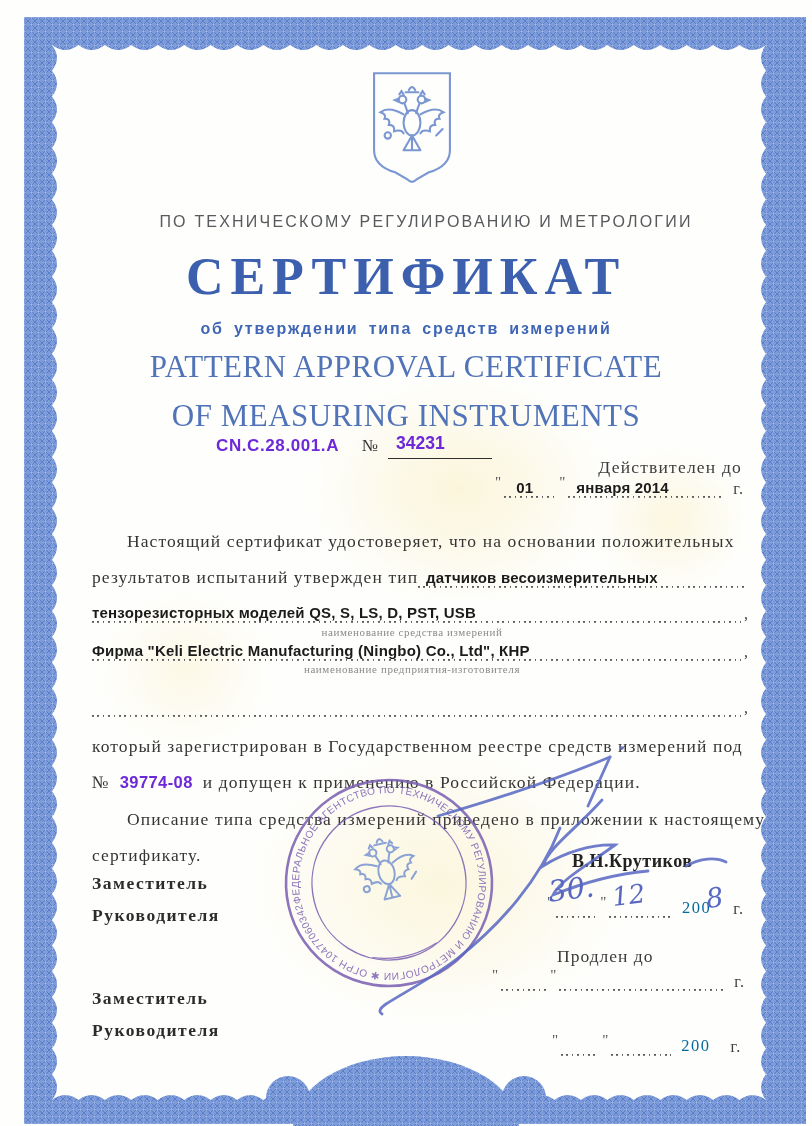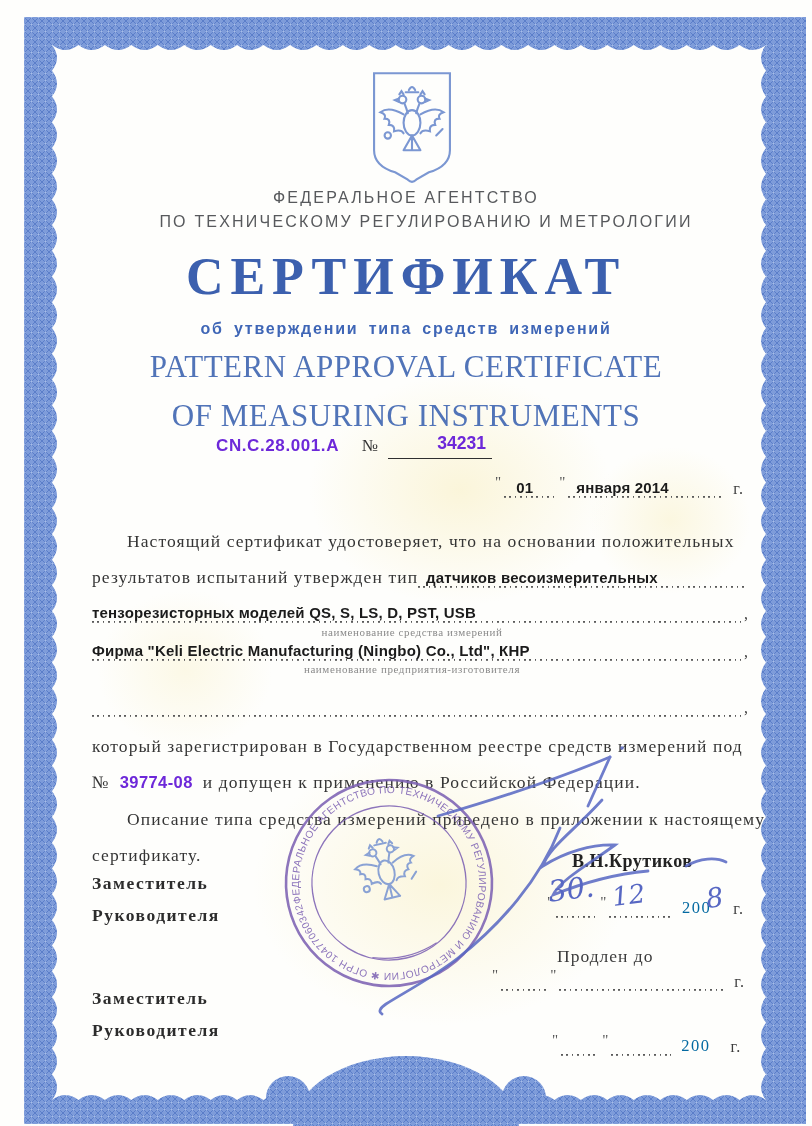--- a/index.html
+++ b/index.html
@@ -73,33 +73,33 @@
         <path d="M43 34 q2 5 3 9 M57 34 q-2 5 -3 9"></path>
         <ellipse cx="50" cy="52" rx="8" ry="12"></ellipse>
         <path d="M42 44 Q28 36 20 42 Q26 44 24 48 Q30 48 28 54 Q34 54 33 60 Q40 58 42 62"></path>
         <path d="M58 44 Q72 36 80 42 Q74 44 76 48 Q70 48 72 54 Q66 54 67 60 Q60 58 58 62"></path>
         <path d="M50 64 l-8 14 M50 64 l8 14 M42 78 h16 M50 64 v14"></path>
         <circle cx="27" cy="64" r="3"></circle>
         <path d="M73 64 l6 -6"></path>
       </g>
     </svg>
 
-    <div class="abs center agency" style="top:189px;">ФЕДЕРАЛЬНОЕ АГЕНТСТВО</div>
     <div class="abs center agency" style="top:213px;padding-left:20px;">ПО ТЕХНИЧЕСКОМУ РЕГУЛИРОВАНИЮ И МЕТРОЛОГИИ</div>
 
     <div class="abs center title-ru" style="top:247px;">СЕРТИФИКАТ</div>
     <div class="abs center subtitle-ru" style="top:320px;">об утверждении типа средств измерений</div>
     <div class="abs center title-en" style="top:349px;">PATTERN APPROVAL CERTIFICATE</div>
     <div class="abs center title-en" style="top:398px;">OF MEASURING INSTRUMENTS</div>
 
     <div class="abs bold-sans" style="left:216px;top:436px;font-size:17px;letter-spacing:0.6px;">CN.C.28.001.A</div>
     <div class="abs" style="left:362px;top:436px;font-size:17px;color:#333;">№</div>
-    <div class="abs bold-sans" style="left:396px;top:433px;width:90px;text-align:right;font-size:17.5px;">34231</div>
+    <div class="abs bold-sans" style="left:396px;top:433px;width:90px;text-align:left;font-size:17.5px;">34231</div>
     <div class="abs" style="left:388px;top:458px;width:104px;border-top:1.8px solid #2f2f2f;"></div>
 
+    <div class="abs" style="left:500px;top:457px;width:242px;text-align:right;font-size:17.5px;letter-spacing:1.2px;color:#3c3c3c;">Действителен до</div>
     <div class="row" style="left:492px;top:478px;width:252px;">
       <span class="q">"</span>
       <span class="dots rel" style="width:52px;">
         <b class="fill-text over" style="left:12px;">01</b>
         </span>
       <span class="q">"</span>
       <span class="dots rel grow">
         <b class="fill-text over">января  2014</b>
         </span>
       <span class="gsuf">г.</span>

